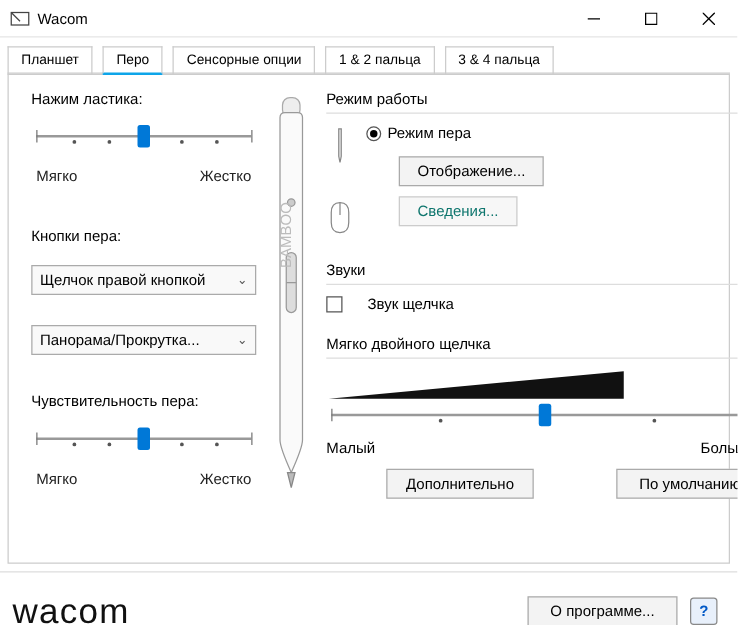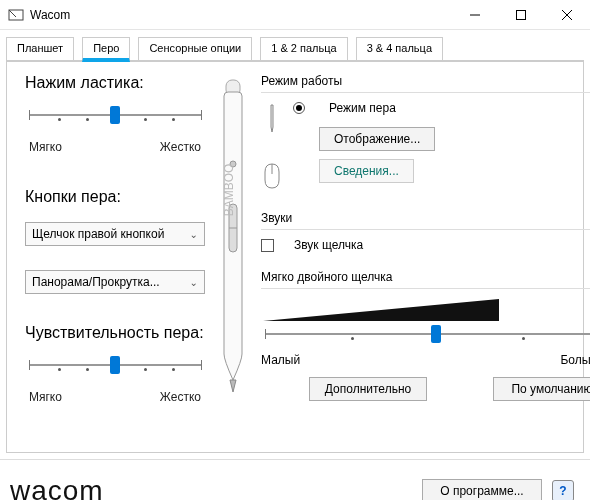--- a/index.html
+++ b/index.html
@@ -5,47 +5,47 @@
 * { box-sizing: border-box; margin: 0; padding: 0; font-family: 'Segoe UI', Tahoma, sans-serif; font-size: 12px; }
 body { background: #fff; width: 590px; height: 500px; overflow: hidden; }
 
 .titlebar { height: 30px; display: flex; align-items: center; padding-left: 8px; border-bottom: 1px solid #e5e5e5; }
 .titlebar .title { flex: 1; color: #000; font-size: 12px; }
 .titlebar .winbtn { width: 46px; height: 30px; display: flex; align-items: center; justify-content: center; color: #000; }
 .titlebar .winbtn svg { width: 10px; height: 10px; }
 
 .tabs { display: flex; margin: 6px 6px 0 6px; position: relative; }
 .tab { padding: 4px 10px; border: 1px solid #ccc; border-bottom: none; background: #fff; margin-right: 8px; position: relative; top: 1px; font-size: 11px; }
-.tab.active { background: #fff; border-bottom: 4px solid #0ea5e9; z-index: 2; }
+.tab.active { background: #fff; border-bottom: 2px solid #0ea5e9; z-index: 2; }
 .tabrule { position: absolute; bottom: 0; left: 0; right: 0; height: 1px; background: #ccc; z-index: 1; }
 
 .panel { border: 1px solid #ccc; margin: 0 6px 6px 6px; padding: 12px 18px 10px 18px; height: 392px; position: relative; }
 .cols { display: flex; gap: 10px; height: 100%; }
 .colL { width: 190px; display: flex; flex-direction: column; }
 .colM { width: 50px; display: flex; justify-content: center; }
 .colR { flex: 1; display: flex; flex-direction: column; }
 
-.label { color: #000; font-size: 16px; margin-bottom: 6px; }
+.label { color: #000; font-size: 12px; margin-bottom: 6px; }
 
 .slider-wrap { position: relative; height: 32px; margin: 6px 4px 4px 4px; }
 .slider-track { position: absolute; top: 10px; left: 0; right: 0; height: 2px; background: #999; }
 .slider-tick { position: absolute; top: 6px; width: 1px; height: 10px; background: #777; }
 .slider-thumb { position: absolute; top: 2px; width: 10px; height: 18px; background: #0078d7; border-radius: 2px; transform: translateX(-50%); }
 .slider-labels { display: flex; justify-content: space-between; margin: 0 4px; color: #222; font-size: 12px; }
 .smalltick { position: absolute; top: 14px; width: 3px; height: 3px; background: #555; border-radius: 50%; }
 
 .combo { width: 180px; height: 24px; border: 1px solid #aaa; background: #f9f9f9; display: flex; align-items: center; padding: 0 6px; justify-content: space-between; margin-bottom: 24px; }
 .combo .chev { font-size: 10px; color: #555; }
 
 .pen { width: 36px; height: 320px; }
 
 .group-title { font-size: 12px; color: #000; margin-bottom: 4px; }
 .hr-light { height: 1px; background: #ddd; margin-bottom: 8px; }
 
-.radio-row { display: flex; align-items: center; gap: 24px; margin-bottom: 6px; }
+.radio-row { display: flex; align-items: flex-end; gap: 5px; margin-bottom: 6px; }
 .radio { width: 12px; height: 12px; border: 1px solid #555; border-radius: 50%; display: inline-flex; align-items: center; justify-content: center; }
 .radio.checked::after { content: ""; width: 6px; height: 6px; background: #000; border-radius: 50%; }
 .btn { height: 24px; padding: 0 14px; border: 1px solid #aaa; background: #f3f3f3; display: inline-flex; align-items: center; justify-content: center; font-size: 12px; margin-left: 48px; }
 .btn.disabled { color: #0f766e; border-color: #ccc; background: #f7f7f7; }
 
 .mode-block { display: flex; align-items: flex-start; gap: 10px; margin-bottom: 8px; }
 .mode-icon { width: 22px; height: 34px; display: flex; align-items: center; justify-content: center; }
 .mode-right { flex: 1; display: flex; flex-direction: column; align-items: flex-start; gap: 6px; }
 .mode-right .btn, .mode-right .btn.disabled { margin-left: 26px; }
 

